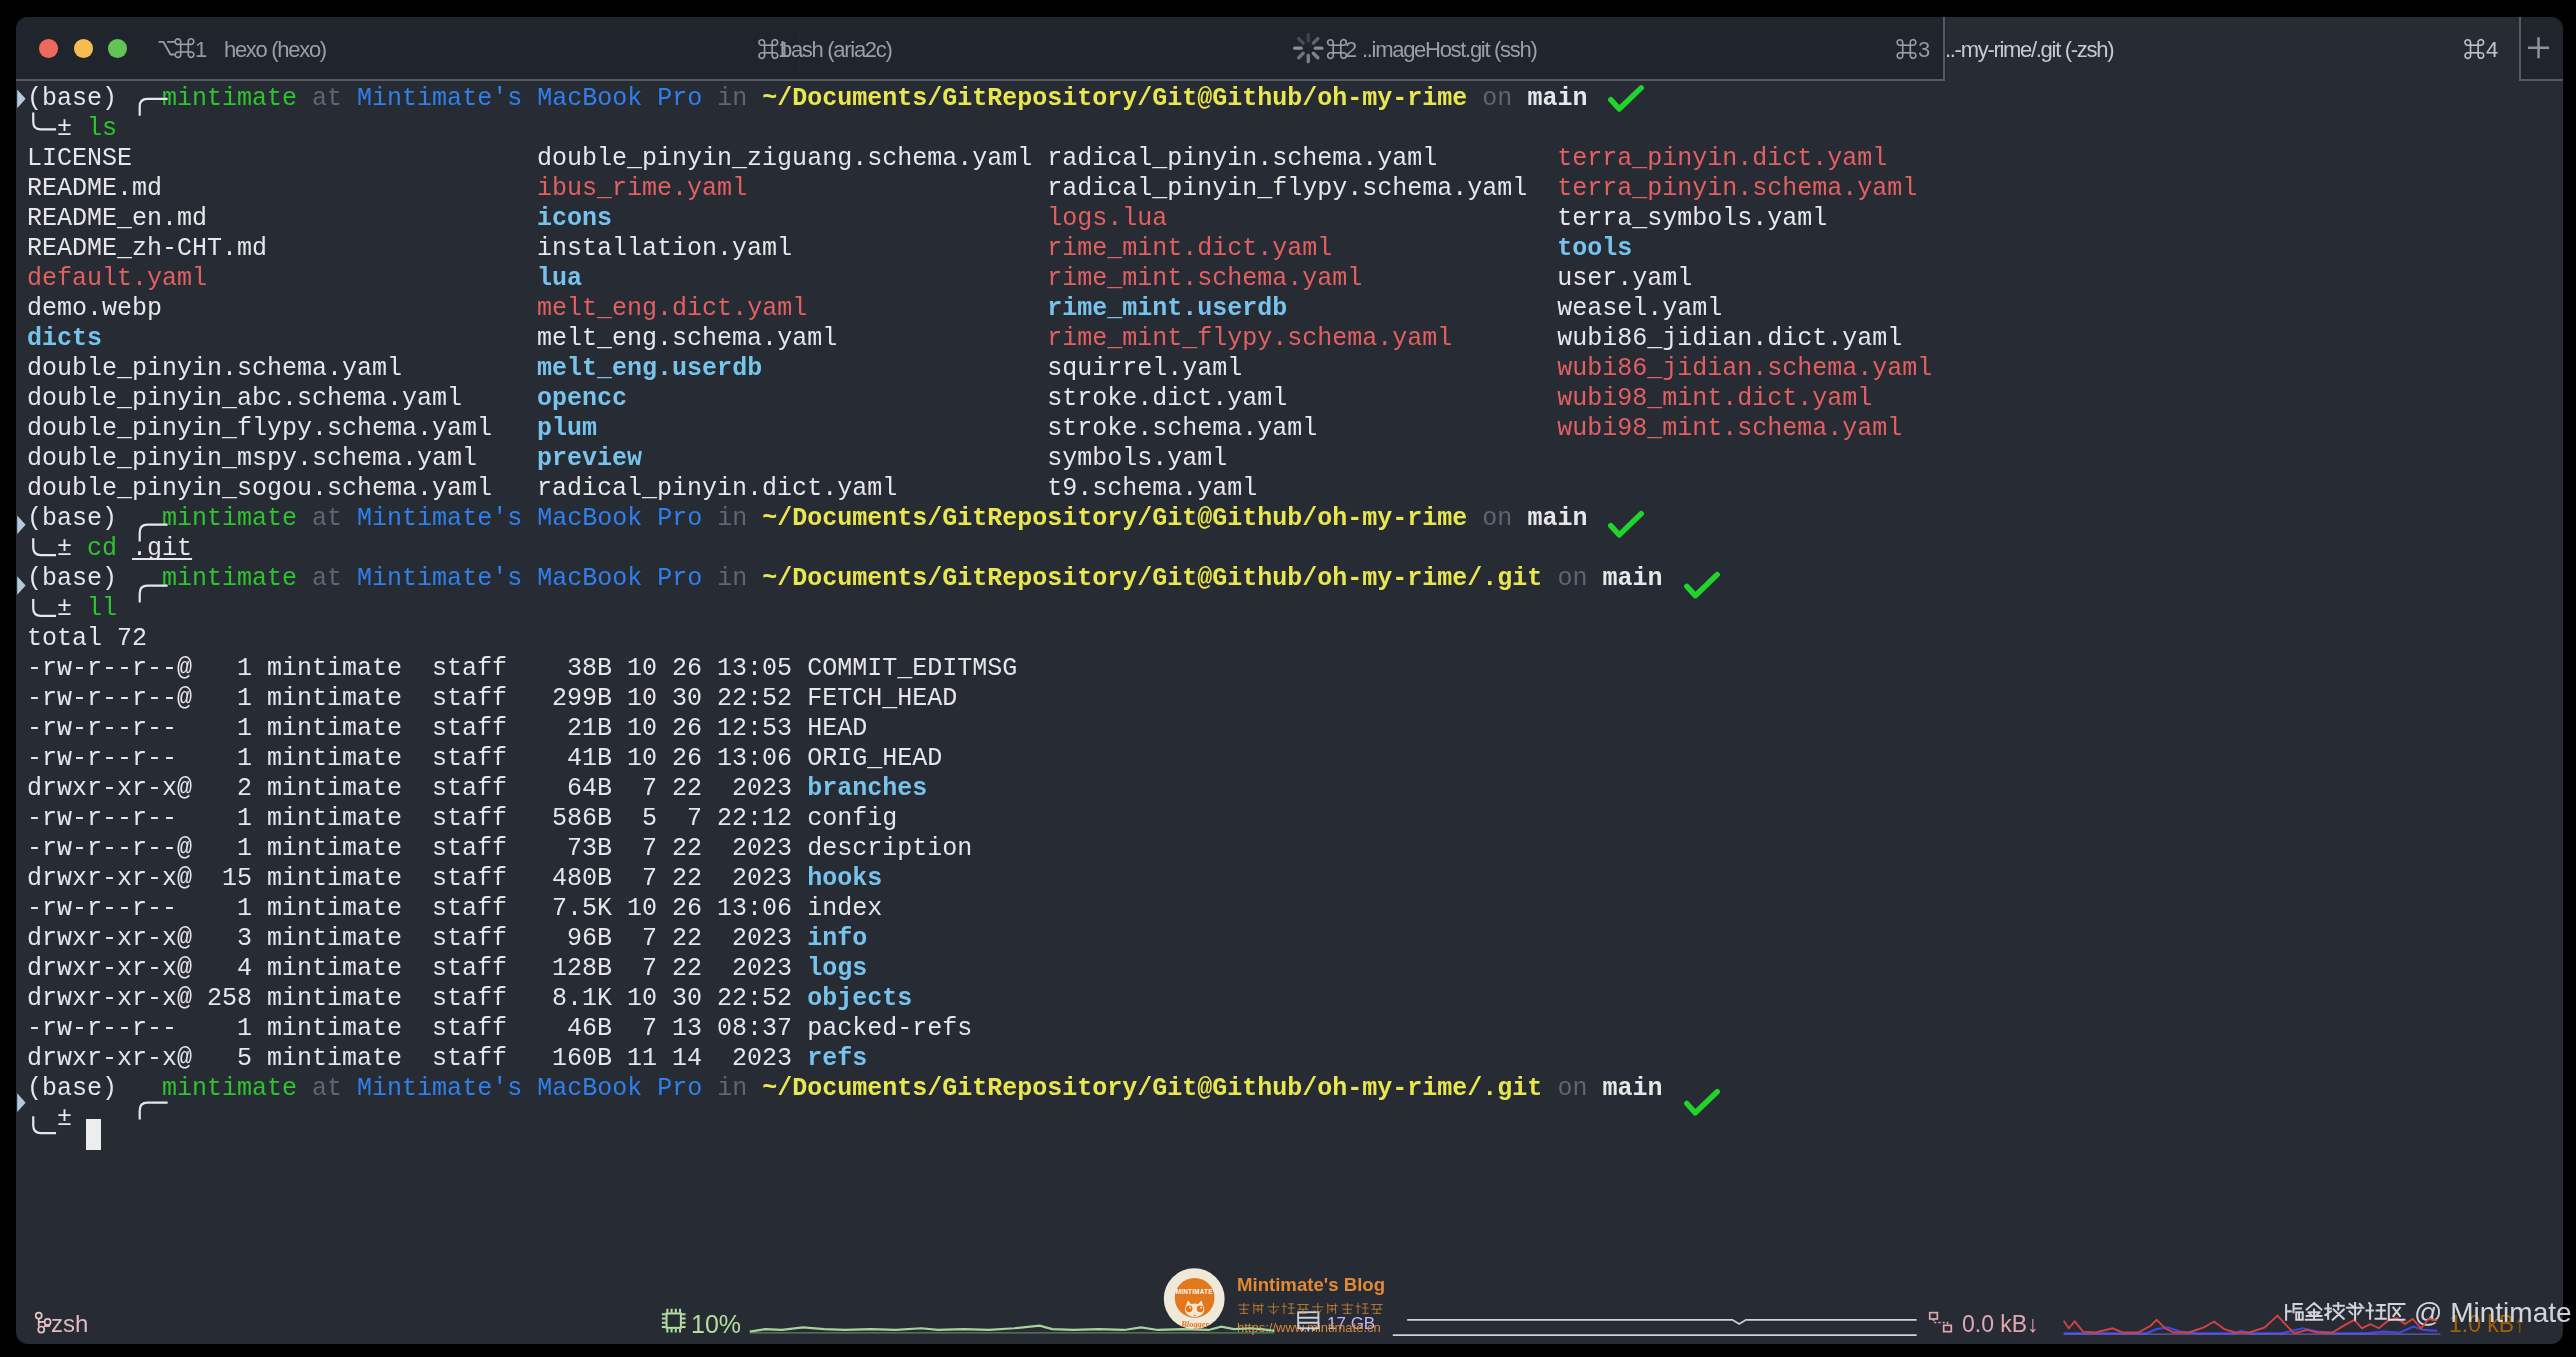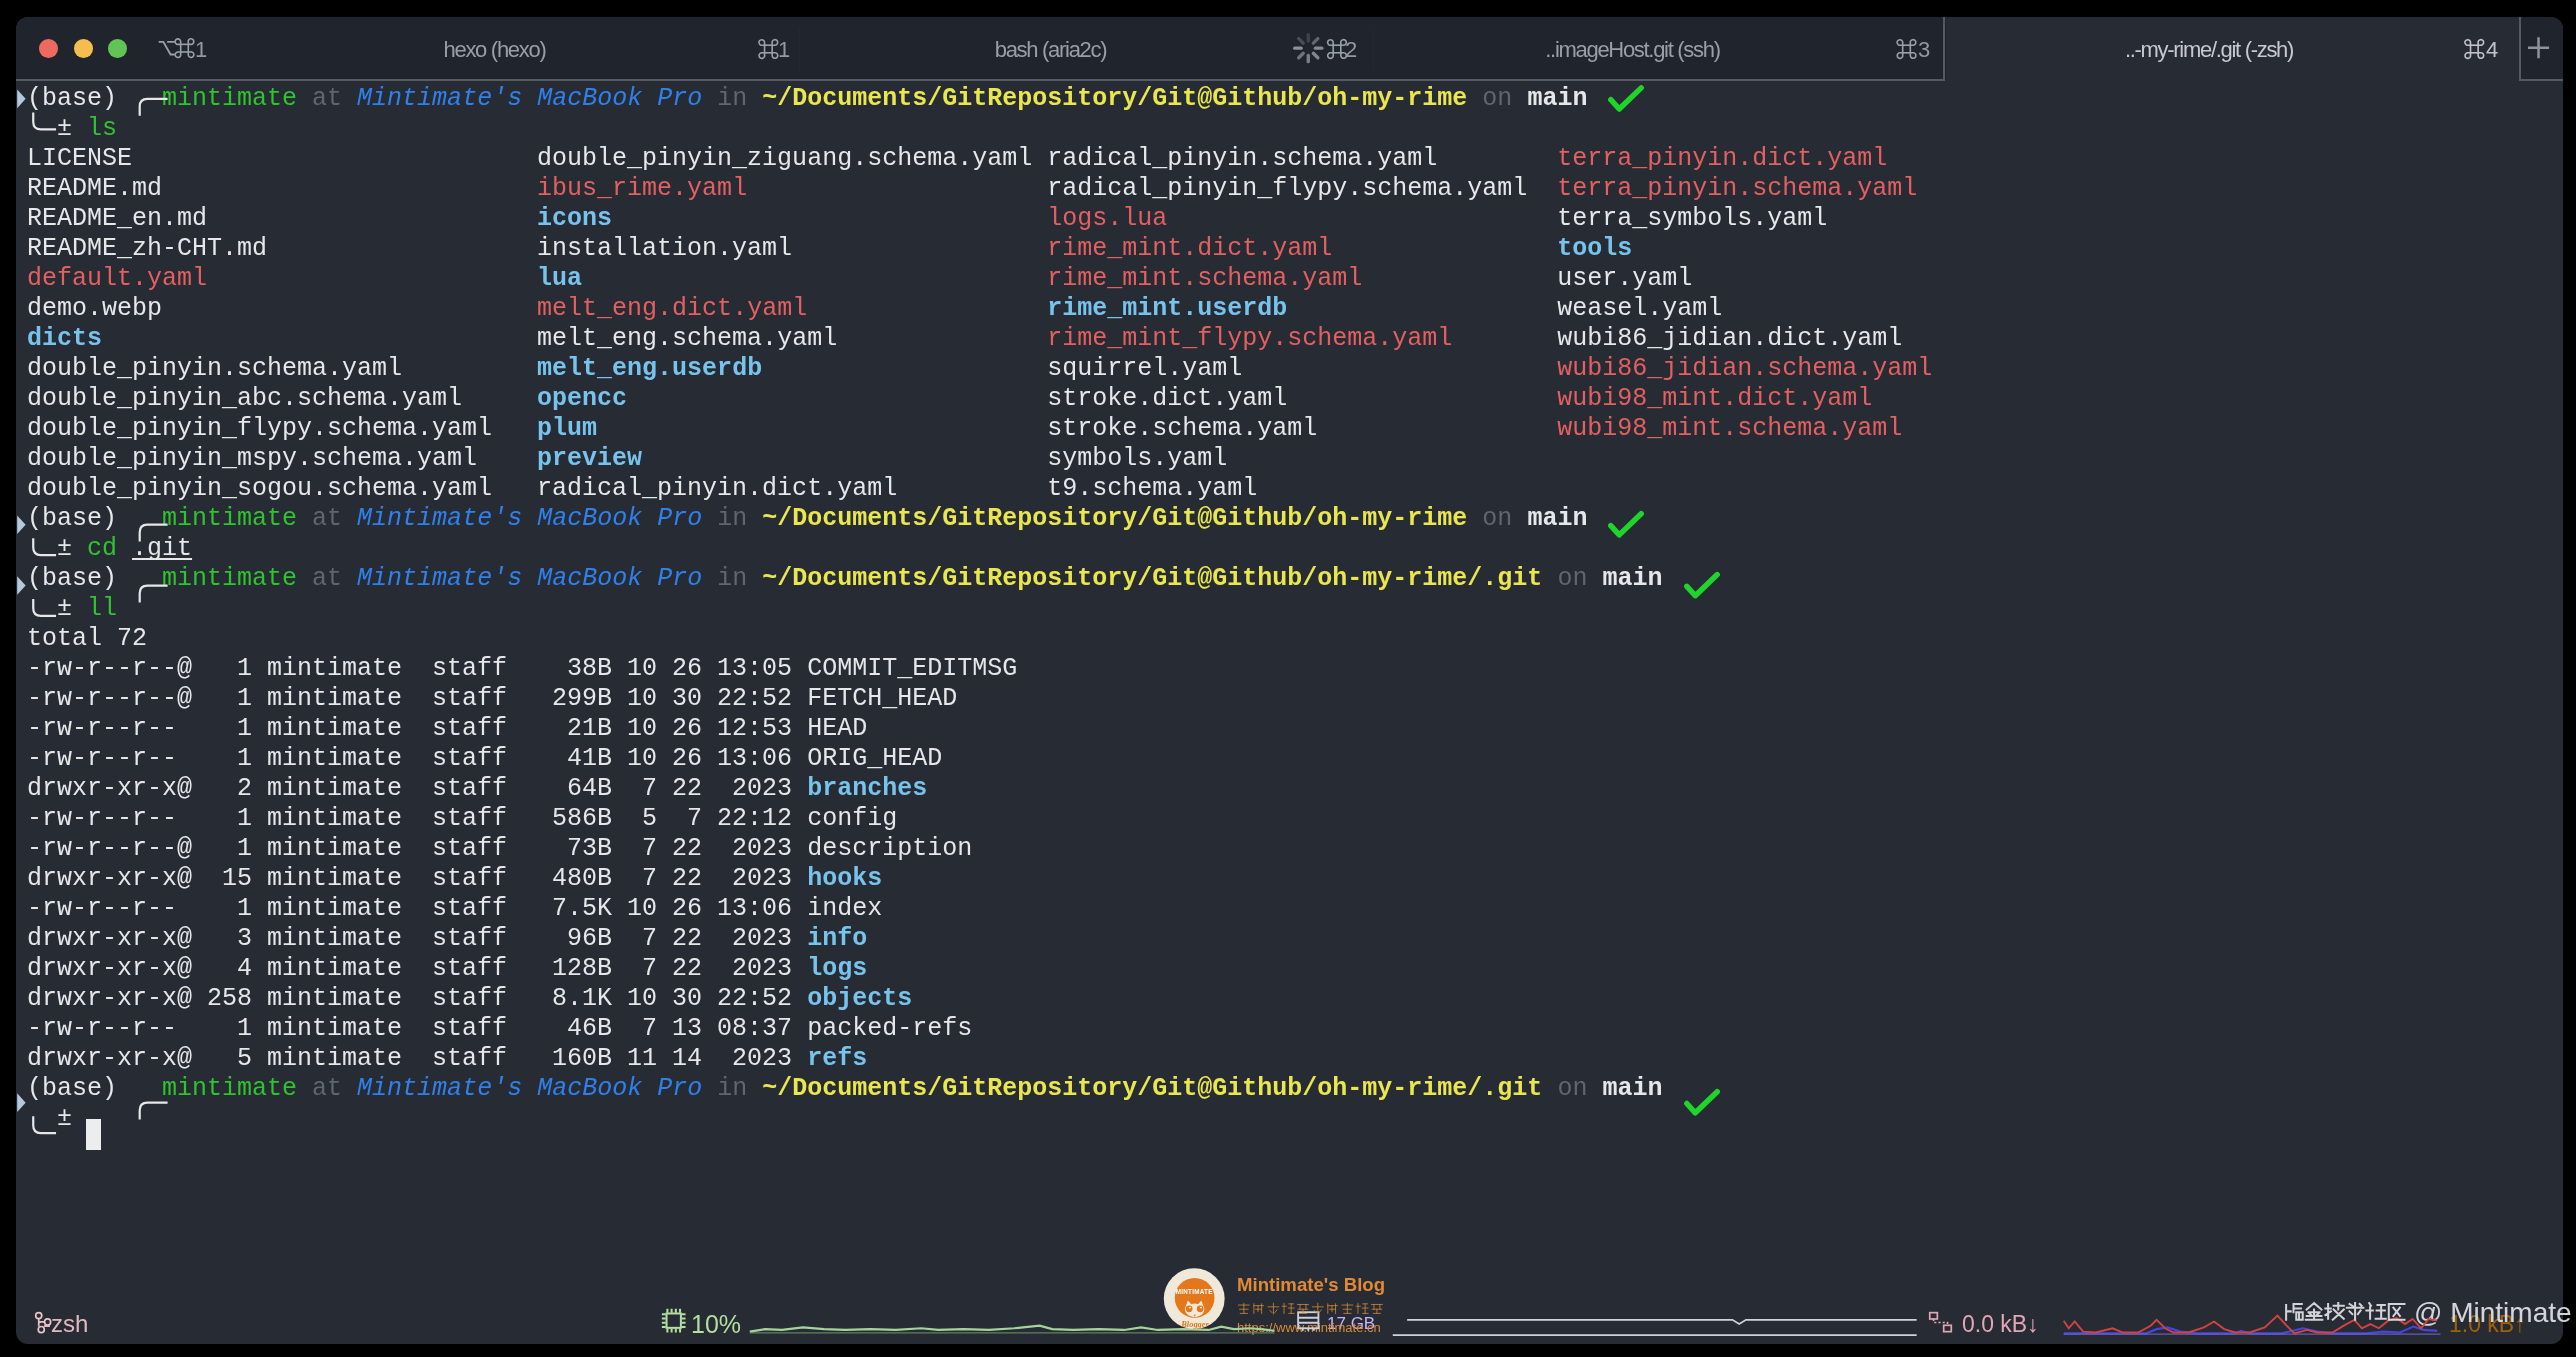--- a/index.html
+++ b/index.html
@@ -4,28 +4,28 @@
 html,body { width:2576px; height:1357px; background:#000; overflow:hidden; position:relative; }
 #win { position:absolute; left:16px; top:17px; width:2547px; height:1327px;
   background:#272b34; border-radius:12px; }
 #tabbar { position:absolute; left:16px; top:17px; width:2547px; height:63px; background:#20242d;
   border-radius:12px 12px 0 0; }
 .tbline { position:absolute; top:79px; height:2.2px; background:#565a61; }
 #activetab { position:absolute; left:1946px; top:17px; width:573px; height:65px; background:#272b34; }
 .vline { position:absolute; top:17px; height:64px; width:2.1px; background:#565a61; }
 .tl { position:absolute; top:39px; width:18.6px; height:18.6px; border-radius:50%; }
 .tsep { position:absolute; top:29px; height:41px; width:0.8px; background:rgba(255,255,255,0.02); }
-.ttl { position:absolute; top:17px; height:64px; line-height:66px; text-align:center;
+.ttl { position:absolute; top:17px; height:64px; line-height:66px; 
   font-family:"Liberation Sans",sans-serif; font-size:22px; letter-spacing:-1.3px; color:#9a9ea6; }
 .tnum { position:absolute; top:17px; height:64px; line-height:66px;
   font-family:"Liberation Sans",sans-serif; font-size:22px; color:#9299a2; }
 pre { position:absolute; left:27px; top:84px; font-family:"Liberation Mono",monospace;
   font-size:25px; line-height:30px; color:#e5e7e9; }
 i { font-style:normal; }
-.g { color:#2fc32f; } .k { color:#5f6670; } .h { color:#2f80ea;font-style:italic; }
+.g { color:#2fc32f; } .k { color:#5f6670; } .h { color:#2f80ea; }
 .y { color:#eae74e; font-weight:bold;margin-top:9px; } .r { color:#e26060; }
 .d { color:#77c3ec; font-weight:bold; } .wb { font-weight:bold; }
 .u { text-decoration:underline; text-underline-offset:3.4px; text-decoration-thickness:1.7px; text-decoration-skip-ink:none; }
 #cursor { position:absolute; left:86px; top:1119px; width:15px; height:31px; background:#eceded; }
 .sb { position:absolute; white-space:nowrap; font-family:"Liberation Sans",sans-serif; font-size:25px; line-height:30px; height:30px; }
 .cnr { stroke:#e5e7e9; stroke-width:2.6; fill:none; }
 svg.ov { position:absolute; left:0; top:0; }
 </style></head>
 <body>
 <div id="win"></div>

